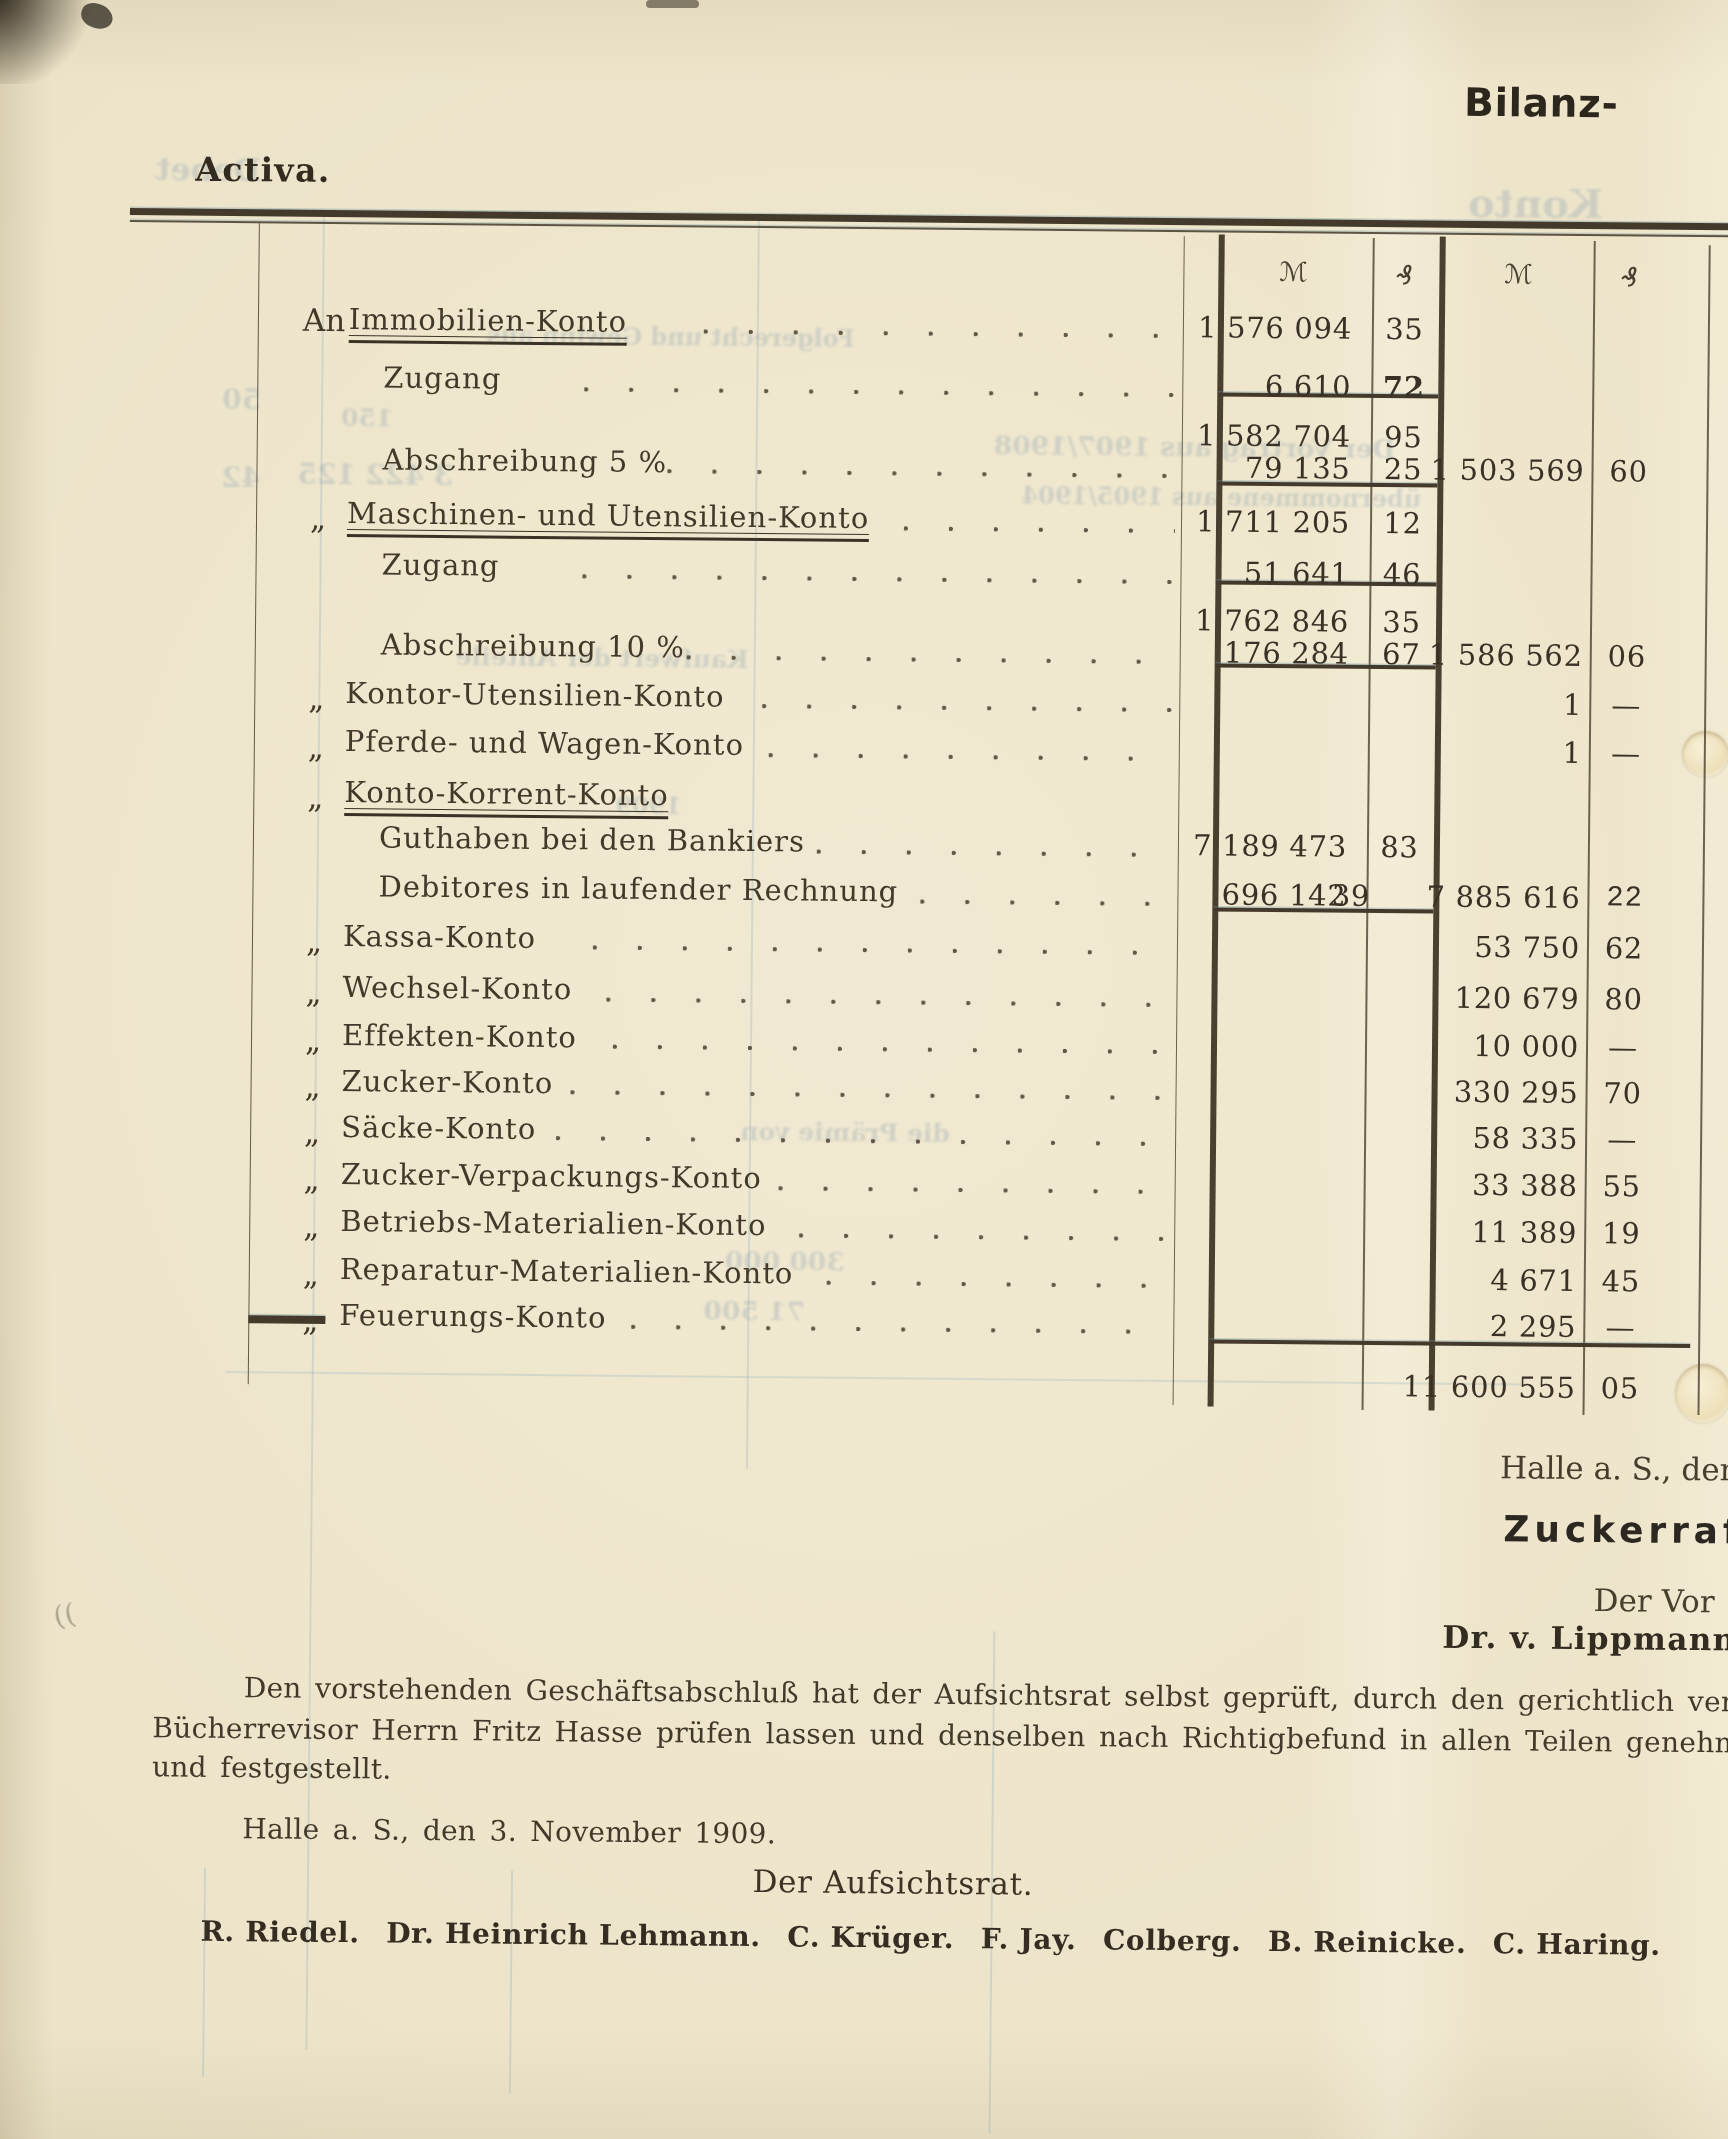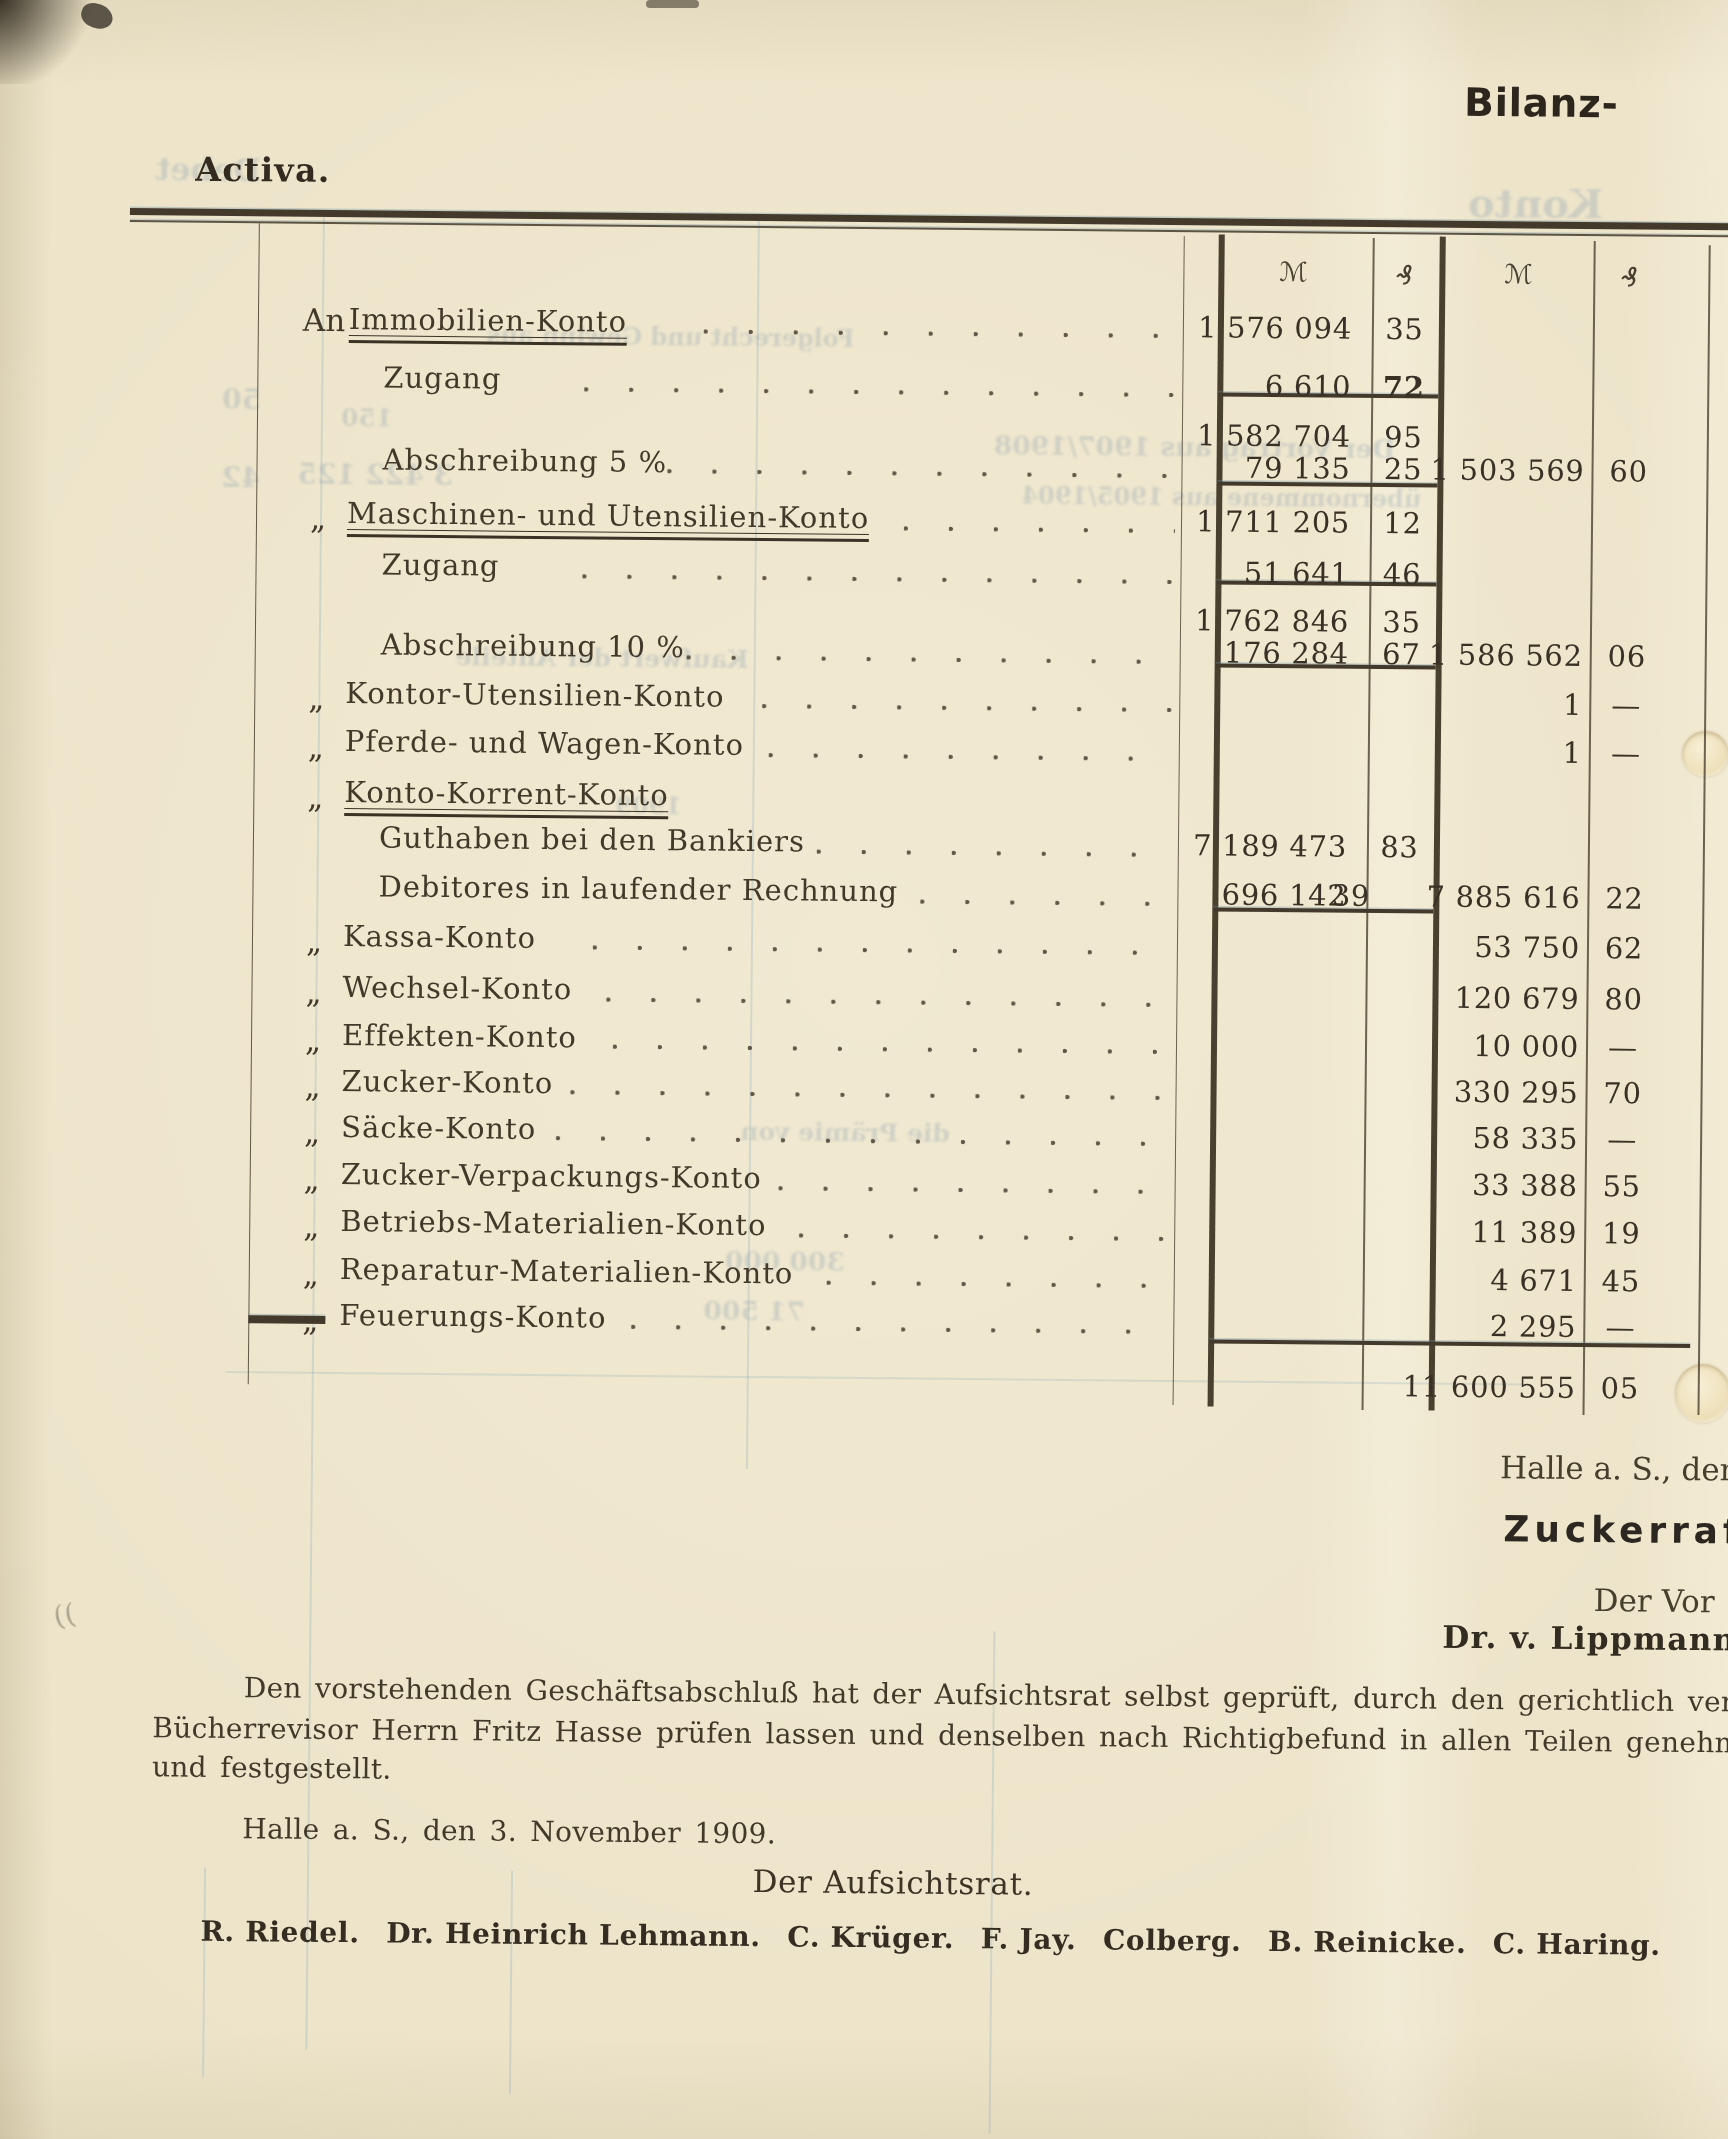--- a/index.html
+++ b/index.html
@@ -179,21 +179,21 @@
       <div class="lbl u" style="left:350px;top:773px;">Konto-Korrent-Konto</div>
       <div class="lbl" style="left:385px;top:818px;">Guthaben bei den Bankiers</div>
       <div class="leader" style="left:822px;top:842px;width:355px;"></div>
       <div class="num right" style="left:1156px;top:818px;width:197px;">7 189 473</div>
       <div class="num center" style="left:1376px;top:818px;width:59px;">83</div>
       <div class="lbl" style="left:385px;top:867px;">Debitores in laufender Rechnung</div>
       <div class="leader" style="left:926px;top:891px;width:251px;"></div>
       <div class="num right" style="left:1156px;top:867px;width:197px;">696 142</div>
       <div class="num center" style="left:1328px;top:867px;width:59px;">39</div>
       <div class="num right" style="left:1365px;top:867px;width:222px;">7 885 616</div>
-      <div class="num center" style="left:1601px;top:867px;width:60px;">22</div>
+      <div class="num center" style="left:1601px;top:867px;width:60px;font-family:Liberation Mono, monospace;">22</div>
       <div class="quote" style="left:313px;top:921px;">„</div>
       <div class="lbl" style="left:350px;top:917px;">Kassa-Konto</div>
       <div class="leader" style="left:599px;top:940px;width:578px;"></div>
       <div class="num right" style="left:1365px;top:917px;width:222px;">53 750</div>
       <div class="num center" style="left:1601px;top:917px;width:60px;">62</div>
       <div class="quote" style="left:313px;top:972px;">„</div>
       <div class="lbl" style="left:350px;top:968px;">Wechsel-Konto</div>
       <div class="leader" style="left:613px;top:992px;width:564px;"></div>
       <div class="num right" style="left:1365px;top:968px;width:222px;">120 679</div>
       <div class="num center" style="left:1601px;top:968px;width:60px;">80</div>

